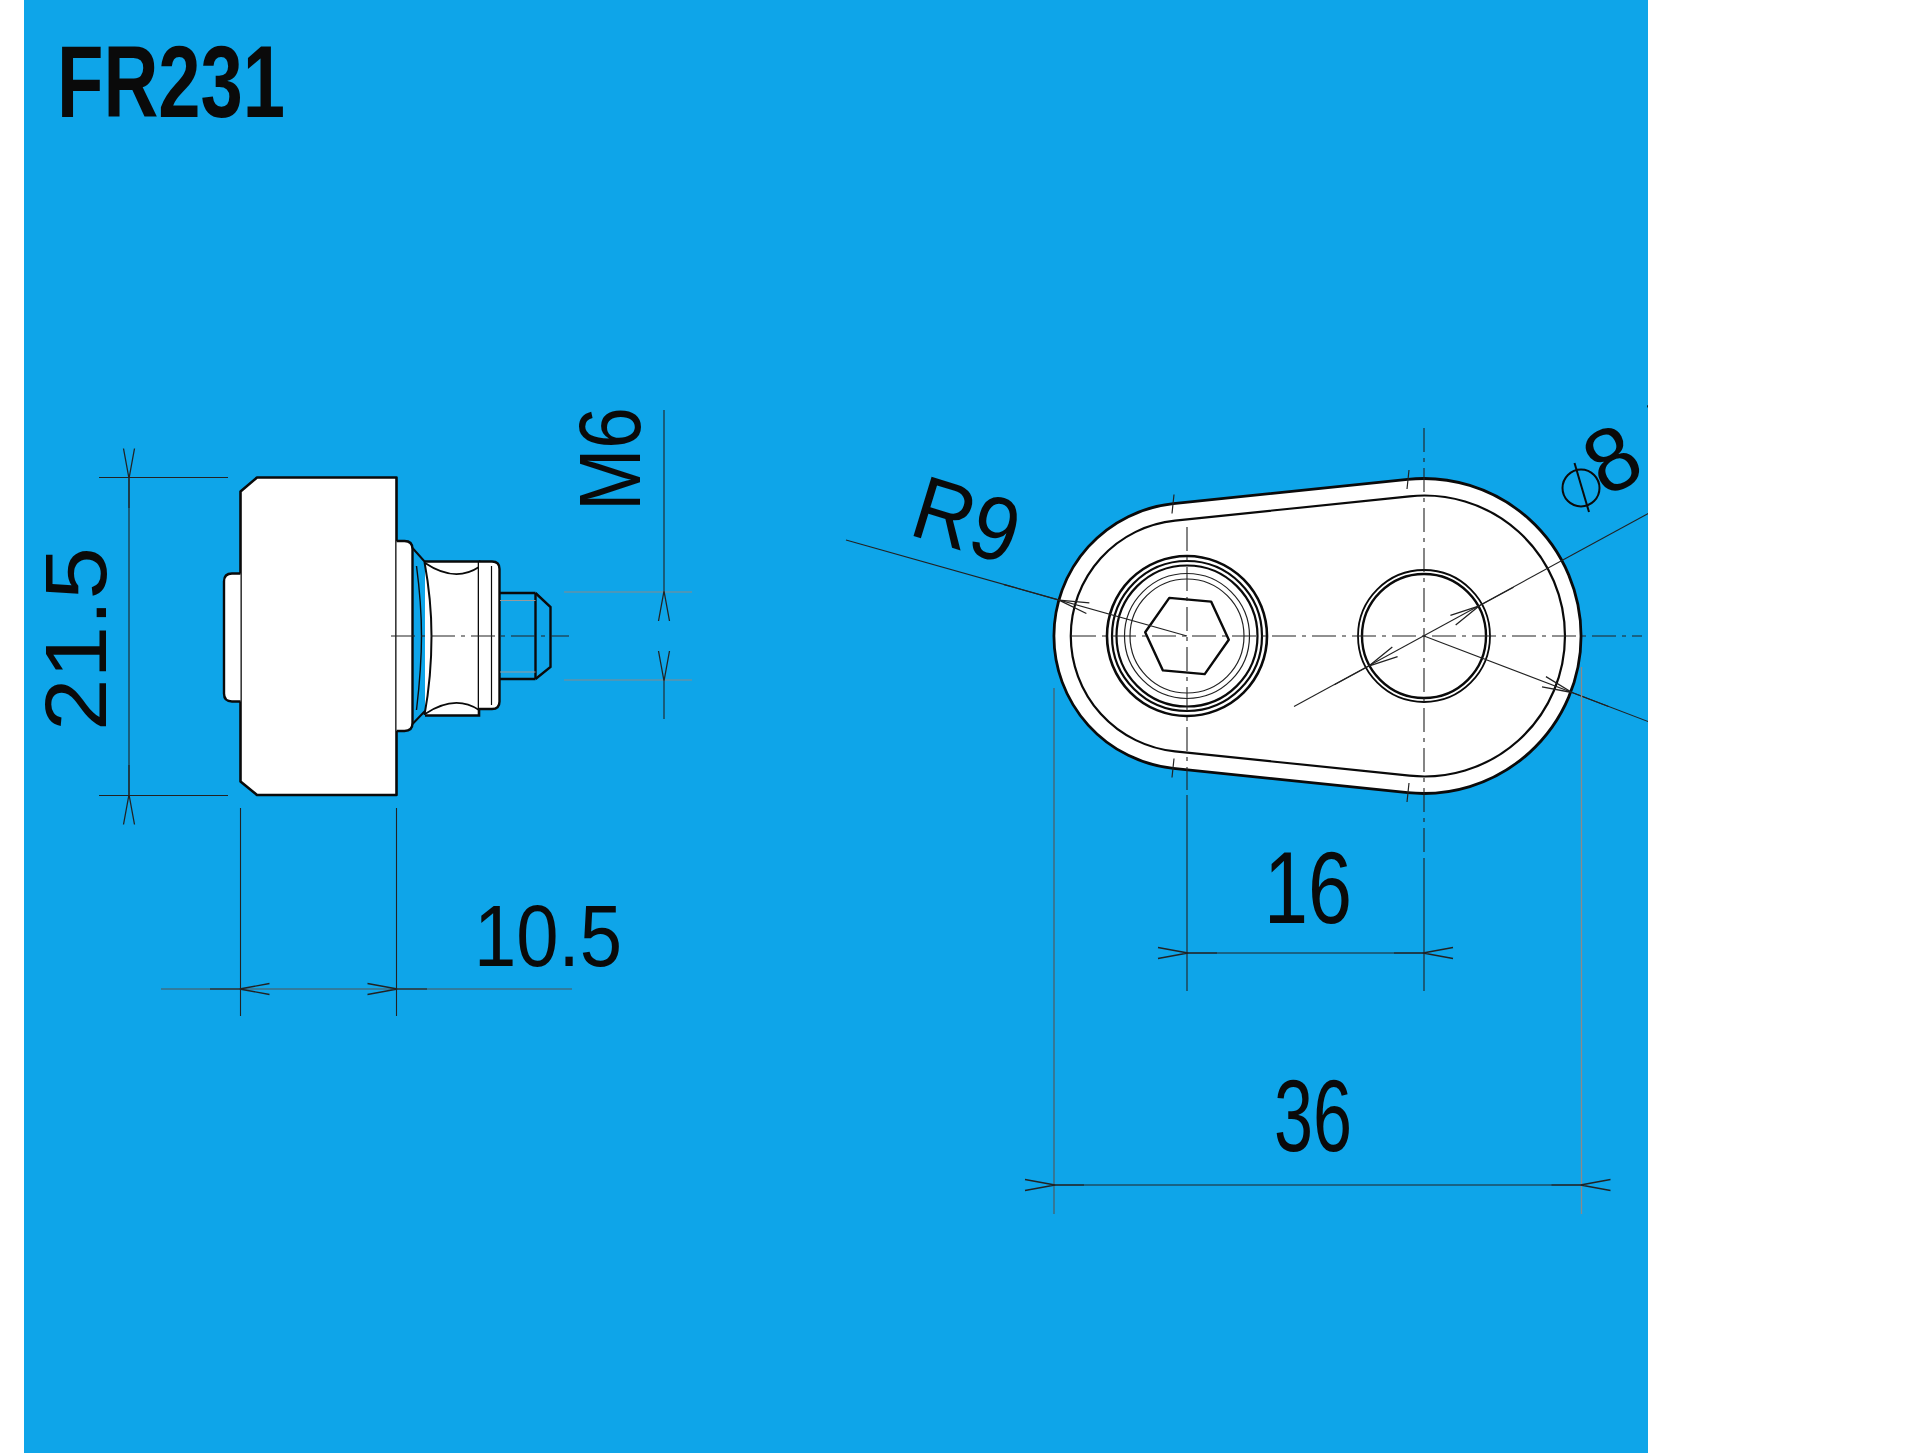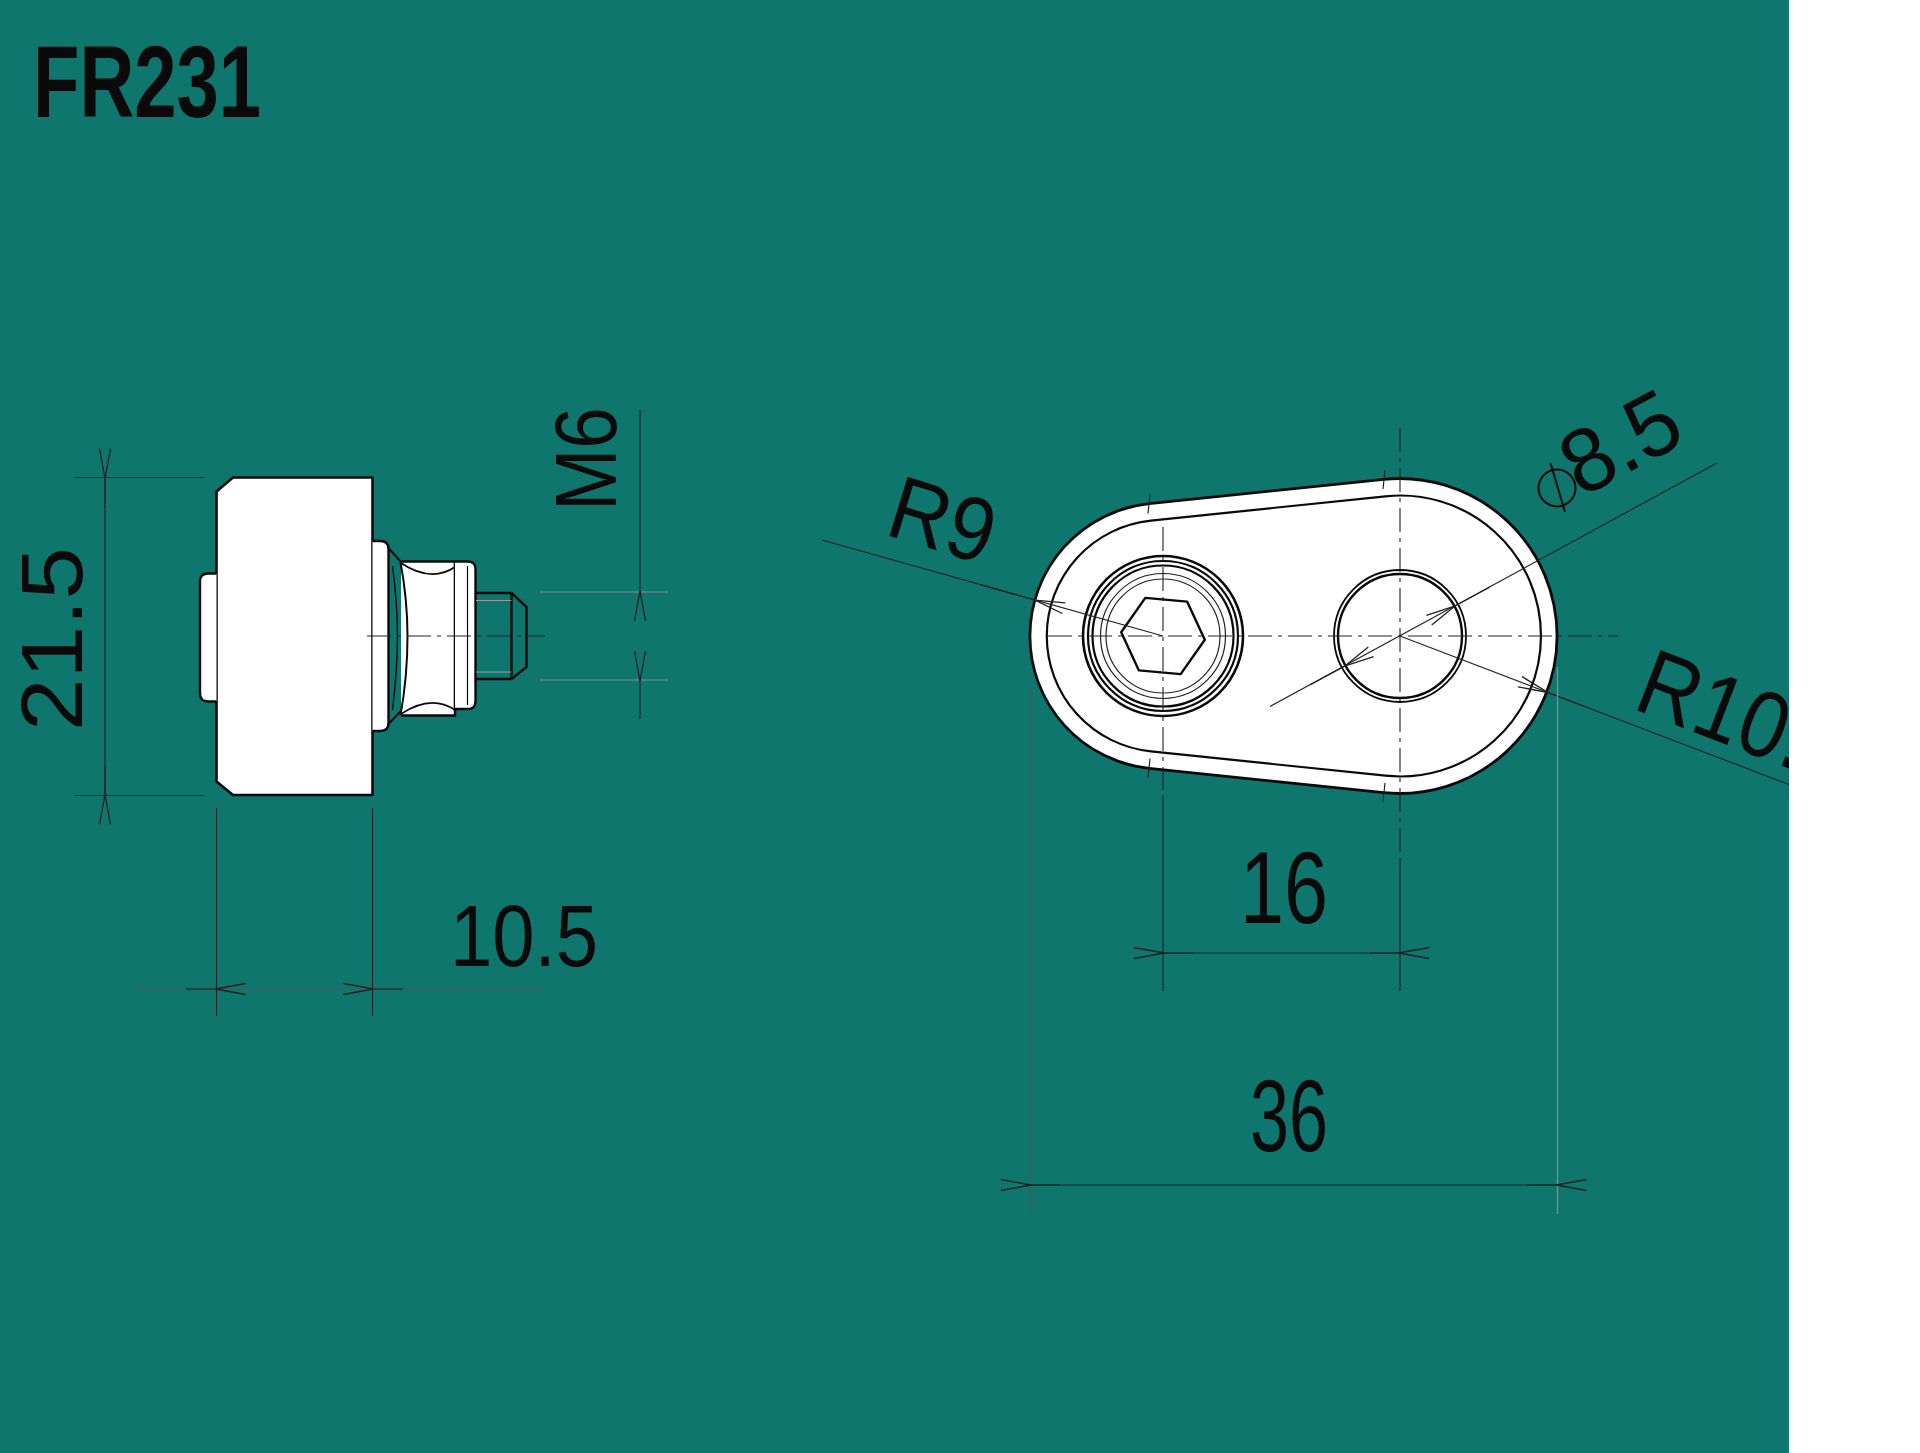--- a/index.html
+++ b/index.html
@@ -1,16 +1,16 @@
 <!DOCTYPE html>
 <html><head>
 <meta charset="utf-8">
 <style>
   html,body{margin:0;padding:0;background:#ffffff;}
-  .sheet{position:relative;width:1789px;height:1453px;background:#0f766e;overflow:hidden;}
+  .sheet{position:relative;width:1624px;height:1453px;background:#0ea5e9;overflow:hidden;margin-left:24px;}
   svg{position:absolute;left:0;top:0;}
   text{font-family:"Liberation Sans","DejaVu Sans",sans-serif;fill:#0a0a0a;}
   .t-title{font-weight:bold;font-size:102px;}
   .t-dim{font-size:102px;}
   .t-dim-s{font-size:88px;}
   .t-dim-m{font-size:90px;}
   .t-dim-r{font-size:94px;}
 </style>
 </head>
 <body>

